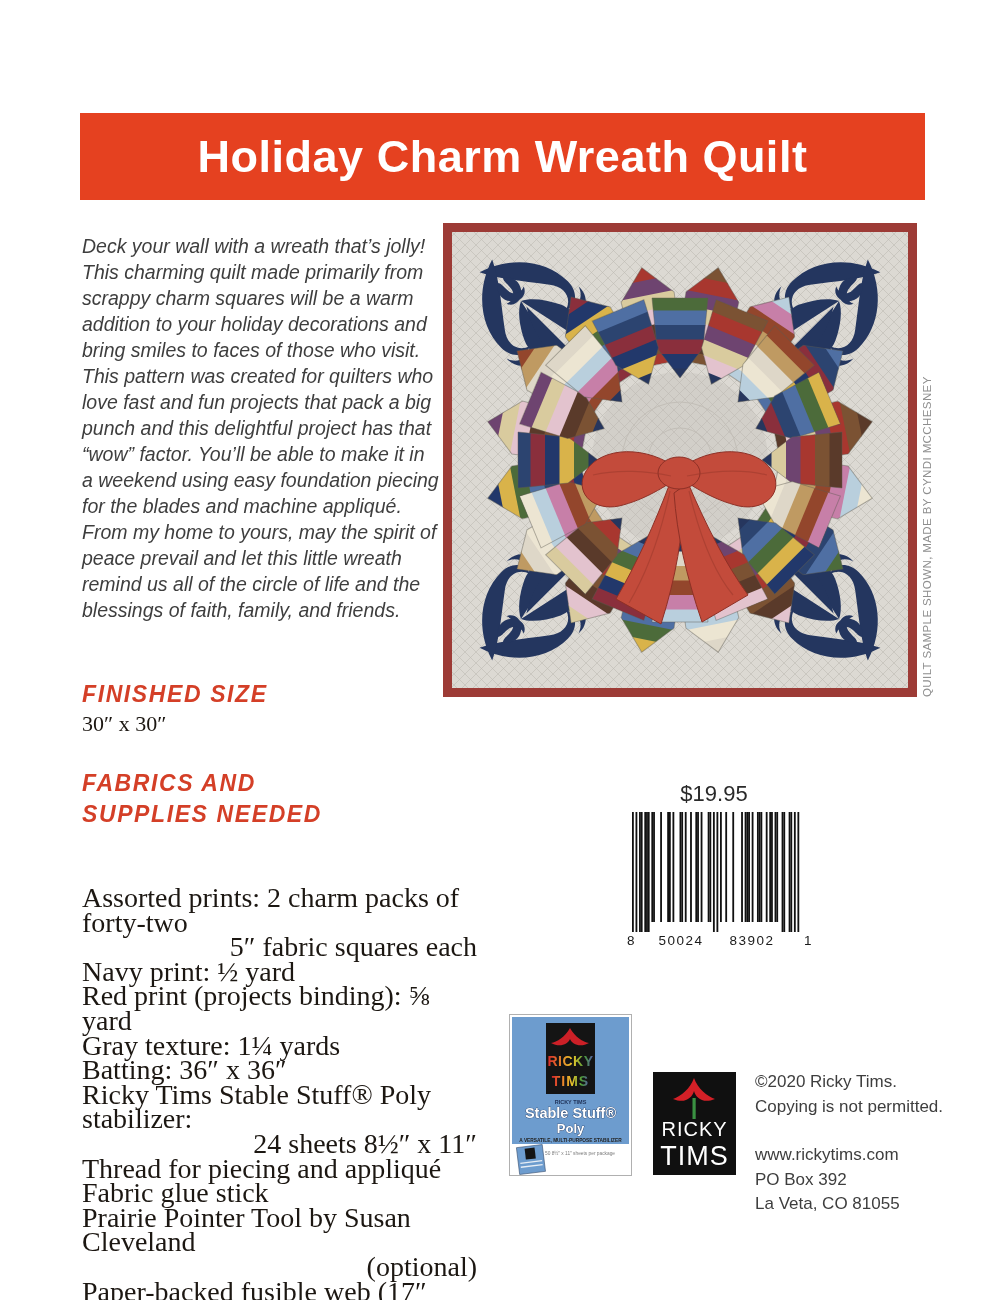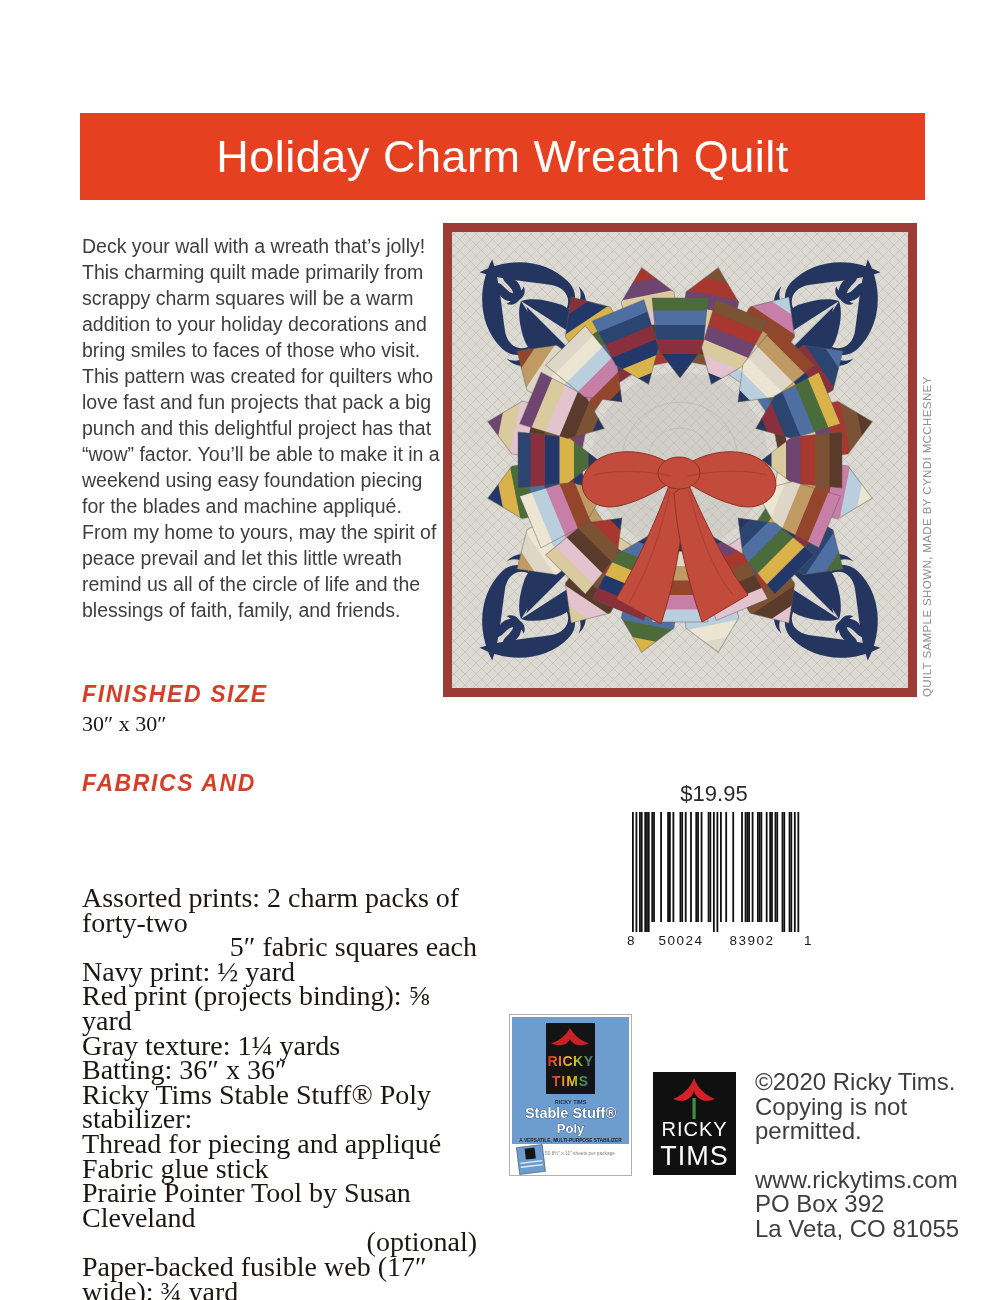--- a/index.html
+++ b/index.html
@@ -1,40 +1,40 @@
 <!DOCTYPE html>
 <html><head>
 <meta charset="utf-8">
 <style>
   html,body{margin:0;padding:0;background:#ffffff;}
   .page{position:relative;width:1005px;height:1300px;background:#ffffff;overflow:hidden;
         font-family:"Liberation Sans",sans-serif;}
   .banner{position:absolute;left:80px;top:113px;width:845px;height:87px;background:#e54120;
           display:flex;align-items:center;justify-content:center;}
-  .banner h1{margin:0;color:#ffffff;font-size:45px;font-weight:400;letter-spacing:0.5px;}
+  .banner h1{margin:0;color:#ffffff;font-size:45px;font-weight:700;letter-spacing:0.5px;}
   .intro{position:absolute;left:82px;top:233px;width:358px;font-size:19.5px;line-height:26px;
-         color:#3e3e3e;}
+         color:#3e3e3e;font-style:italic;}
   .photo{position:absolute;left:443px;top:223px;width:474px;height:474px;}
   .vcap{position:absolute;left:921px;top:697px;width:474px;transform:rotate(-90deg);
         transform-origin:0 0;font-size:11.5px;color:#8e8e8e;letter-spacing:0.4px;}
   .h-red{position:absolute;left:82px;color:#d43f27;font-weight:700;font-size:23px;
          letter-spacing:1.6px;line-height:31px;font-style:italic;}
   #fs-h{top:679px;}
   #sup-h{top:768px;}
   .size-val{position:absolute;left:82px;top:711px;font-family:"Liberation Serif",serif;
             font-size:22px;color:#1c1712;}
   .slist{position:absolute;left:82px;top:886px;width:395px;font-family:"Liberation Serif",serif;
          font-size:28px;line-height:24.6px;color:#1c1712;}
   .li-cont{padding-left:33px;text-align:right;}
   .price{position:absolute;left:614px;top:781px;width:200px;text-align:center;font-size:22px;
          color:#2a2a2a;}
   .bc{position:absolute;left:627px;top:812px;}
   .pack{position:absolute;left:509px;top:1014px;}
   .rtlogo{position:absolute;left:653px;top:1072px;}
-  .pub{position:absolute;left:755px;top:1070px;font-size:24px;line-height:24.5px;color:#3e3e3e;}
+  .pub{position:absolute;left:755px;top:1070px;font-size:17px;line-height:24.5px;color:#3e3e3e;}
   .pub .block2{margin-top:24px;}
   svg text{font-family:"Liberation Sans",sans-serif;}
 </style>
 </head>
 <body>
 
 <div class="page">
 
   <div class="banner">
     <h1>Holiday Charm Wreath Quilt</h1>
@@ -406,30 +406,32 @@
     </g>
     </svg>
 
   <div class="vcap">QUILT SAMPLE SHOWN, MADE BY CYNDI MCCHESNEY</div>
 
   <div class="h-red" id="fs-h">FINISHED SIZE</div>
   <div class="size-val">30″ x 30″</div>
 
   <div class="h-red" id="sup-h">
     <div>FABRICS AND</div>
+    <div>SUPPLIES NEEDED</div>
   </div>
 
   <div class="slist">
       <div class="li-main">Assorted prints: 2 charm packs of forty-two</div>
       <div class="li-cont">5″ fabric squares each</div>
       <div class="li-main">Navy print: ½ yard</div>
       <div class="li-main">Red print (projects binding): ⅝ yard</div>
       <div class="li-main">Gray texture: 1¼ yards</div>
       <div class="li-main">Batting: 36″ x 36″</div>
       <div class="li-main">Ricky Tims Stable Stuff® Poly stabilizer:</div>
+      <div class="li-cont">24 sheets 8½″ x 11″</div>
       <div class="li-main">Thread for piecing and appliqué</div>
       <div class="li-main">Fabric glue stick</div>
       <div class="li-main">Prairie Pointer Tool by Susan Cleveland</div>
       <div class="li-cont">(optional)</div>
       <div class="li-main">Paper-backed fusible web (17″ wide): ¾ yard</div>
     </div>
 
   <div class="price">$19.95</div>
 
   <svg class="bc" width="186" height="138" viewBox="0 0 186 138">

